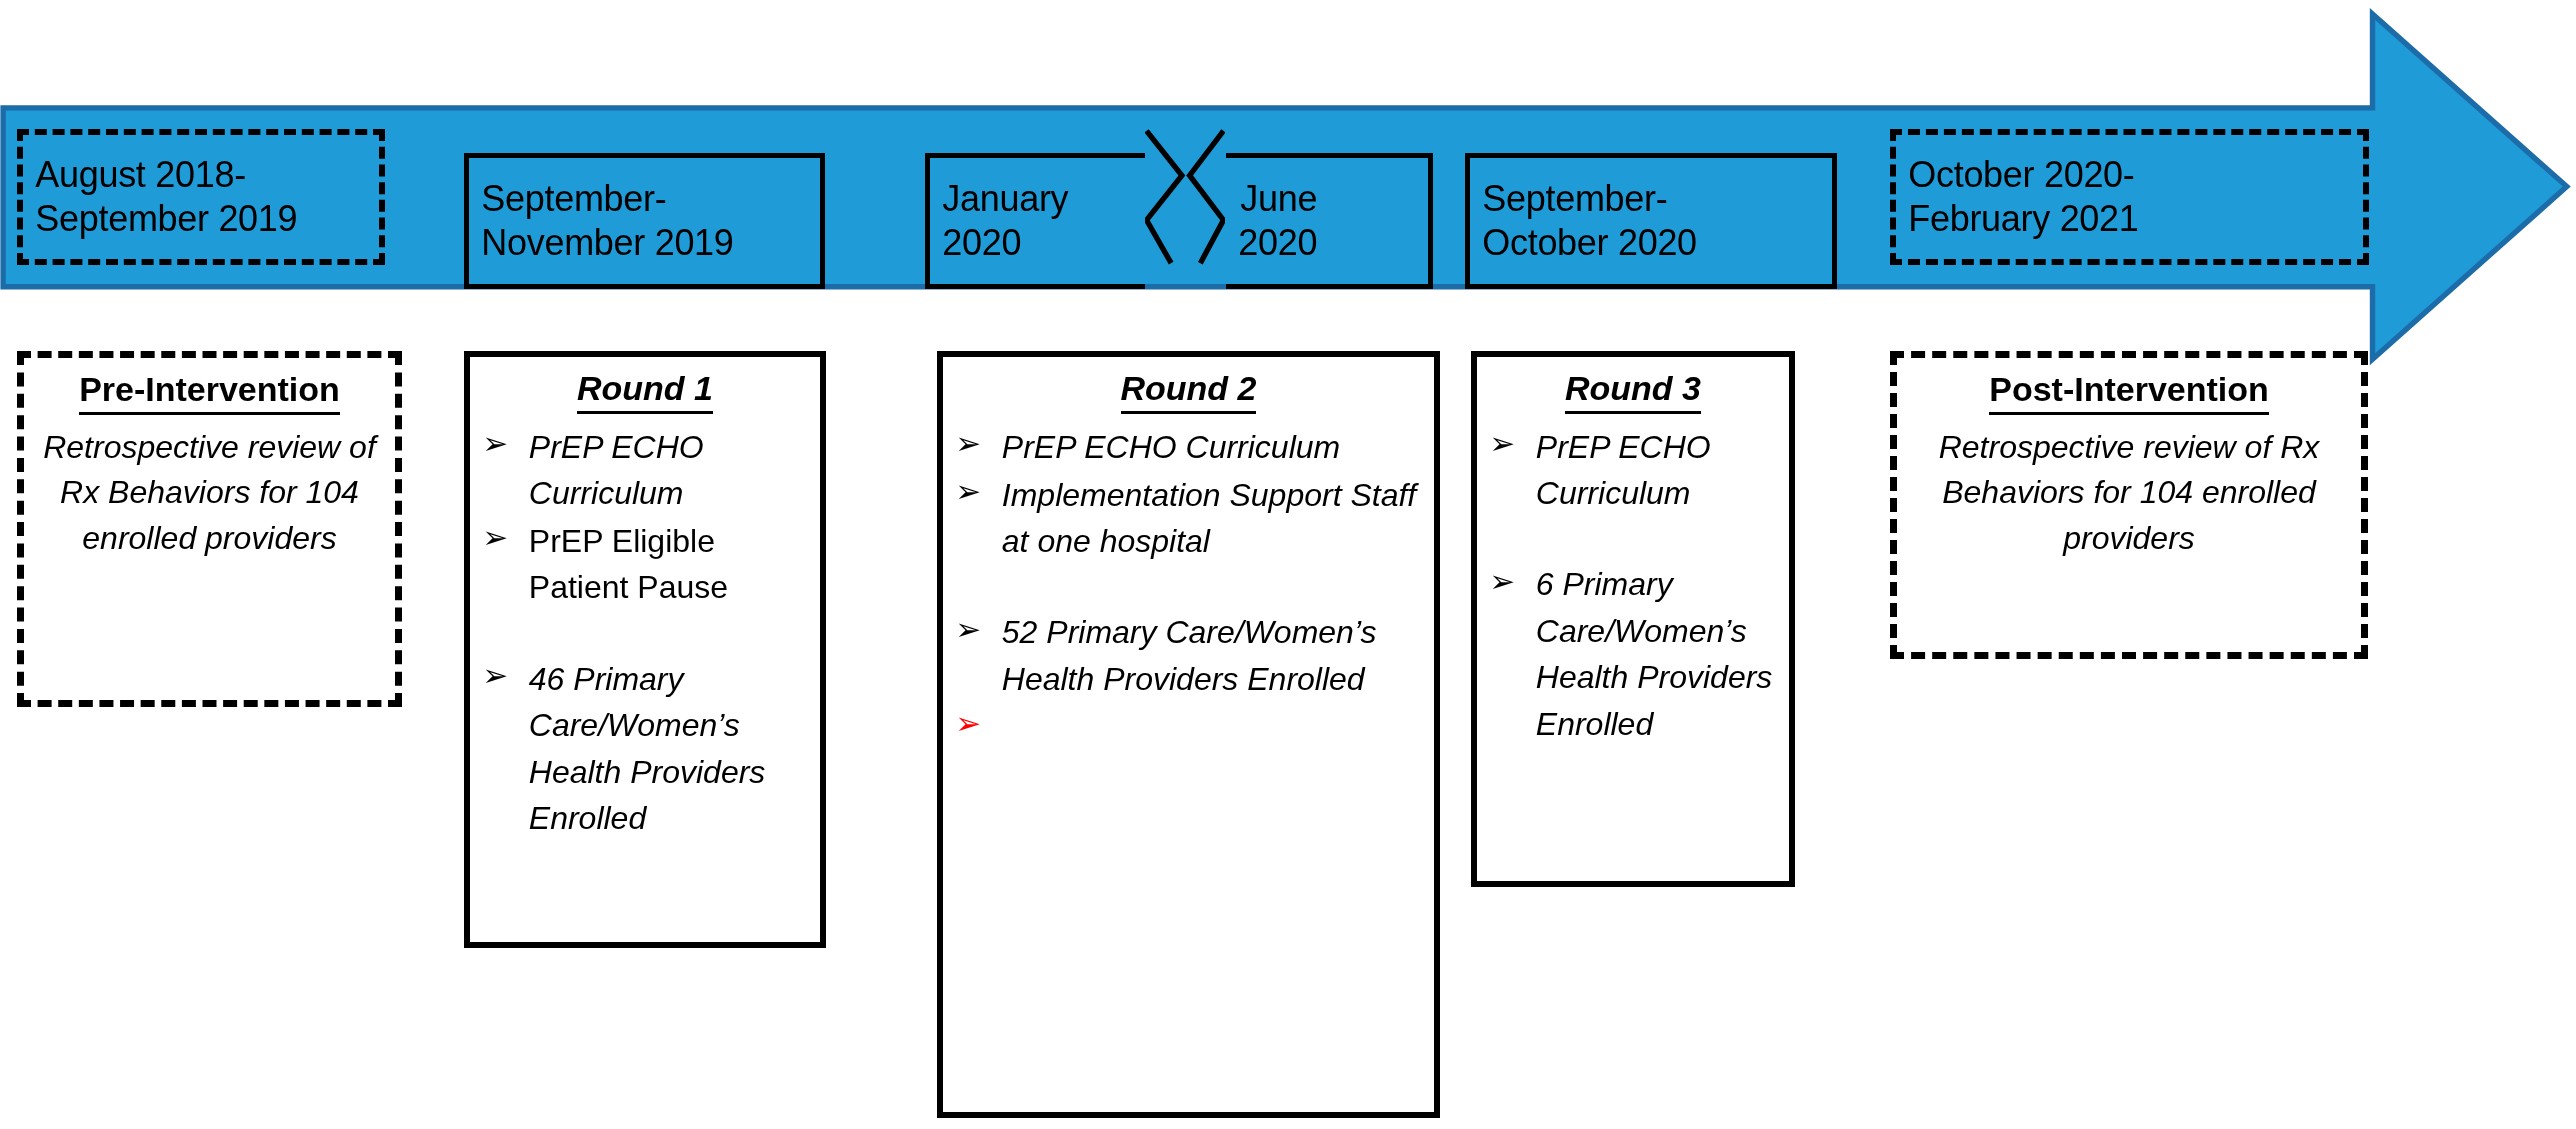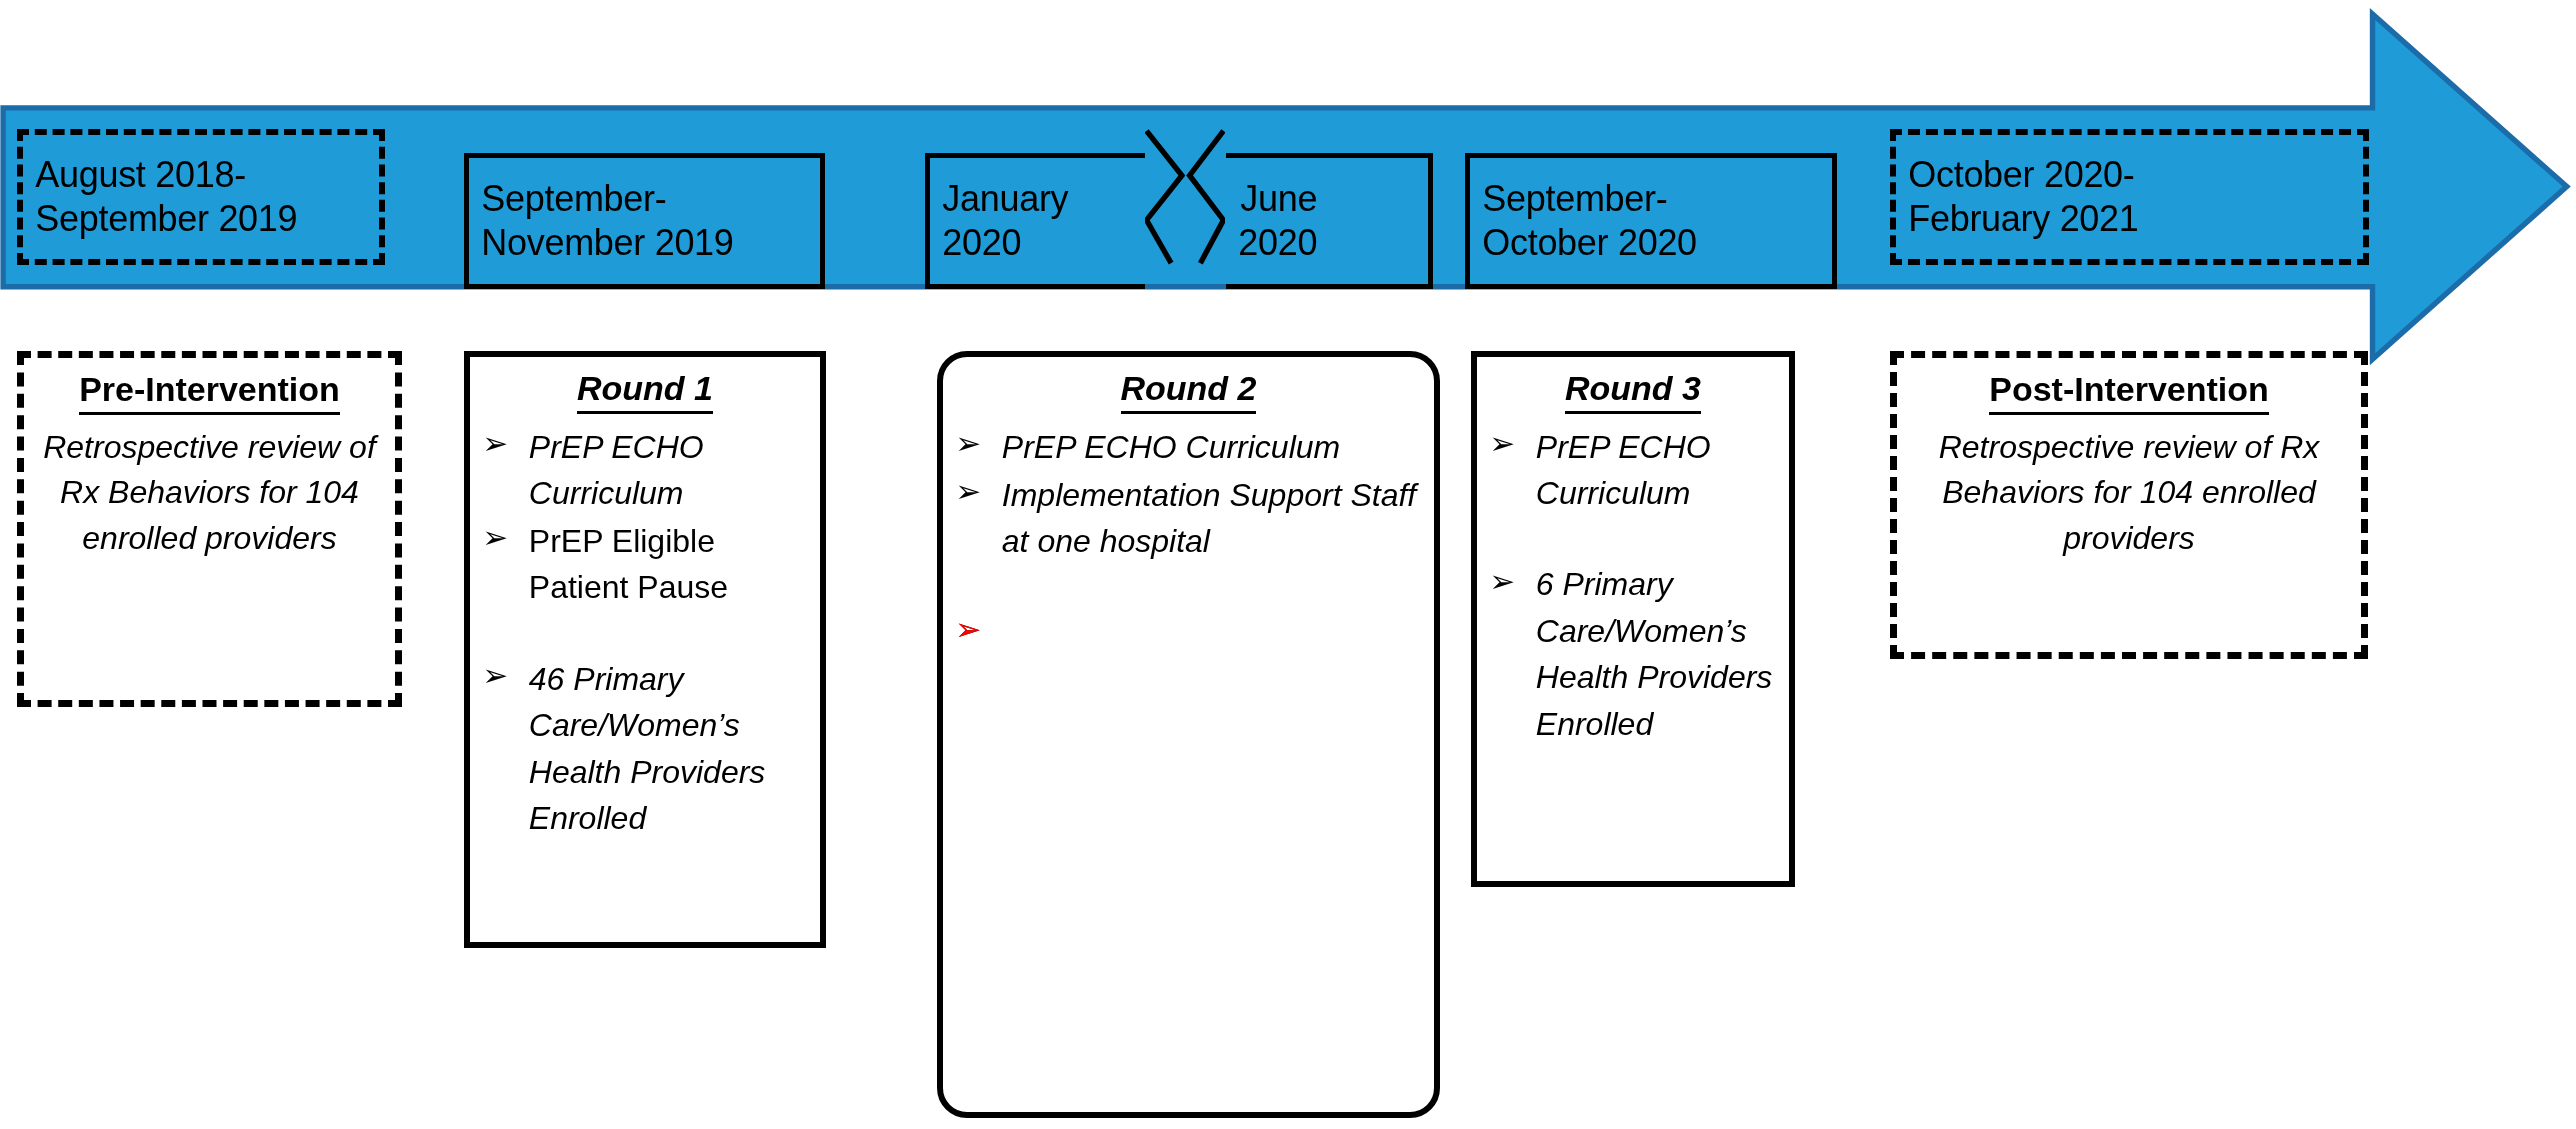--- a/index.html
+++ b/index.html
@@ -215,35 +215,36 @@
         <span class="bullet-glyph">➢</span>
         <span>PrEP Eligible Patient Pause</span>
       </li>
       <li class="bullet-item spaced">
         <span class="bullet-glyph">➢</span>
         <span>46 Primary Care/Women’s Health Providers Enrolled</span>
       </li>
     </ul>
   </div>
 
-  <div class="card solid" style="left:937px; top:351px; width:503px; height:767px;border-radius:30px;">
+  <div class="card solid" style="left:937px; top:351px; width:503px; height:767px;">
     <div class="card-title italic">
       <span class="tt">Round 2</span>
     </div>
     <ul class="bullet-list">
       <li class="bullet-item">
         <span class="bullet-glyph">➢</span>
         <span>PrEP ECHO Curriculum</span>
       </li>
       <li class="bullet-item">
         <span class="bullet-glyph">➢</span>
         <span>Implementation Support Staff at one hospital</span>
       </li>
       <li class="bullet-item spaced">
         <span class="bullet-glyph">➢</span>
+        <span>52 Primary Care/Women’s Health Providers Enrolled</span>
       </li>
       <li class="bullet-item covid">
         <span class="bullet-glyph">➢</span>
       </li>
     </ul>
   </div>
 
   <div class="card solid" style="left:1471px; top:351px; width:324px; height:536px;">
     <div class="card-title italic">
       <span class="tt">Round 3</span>

